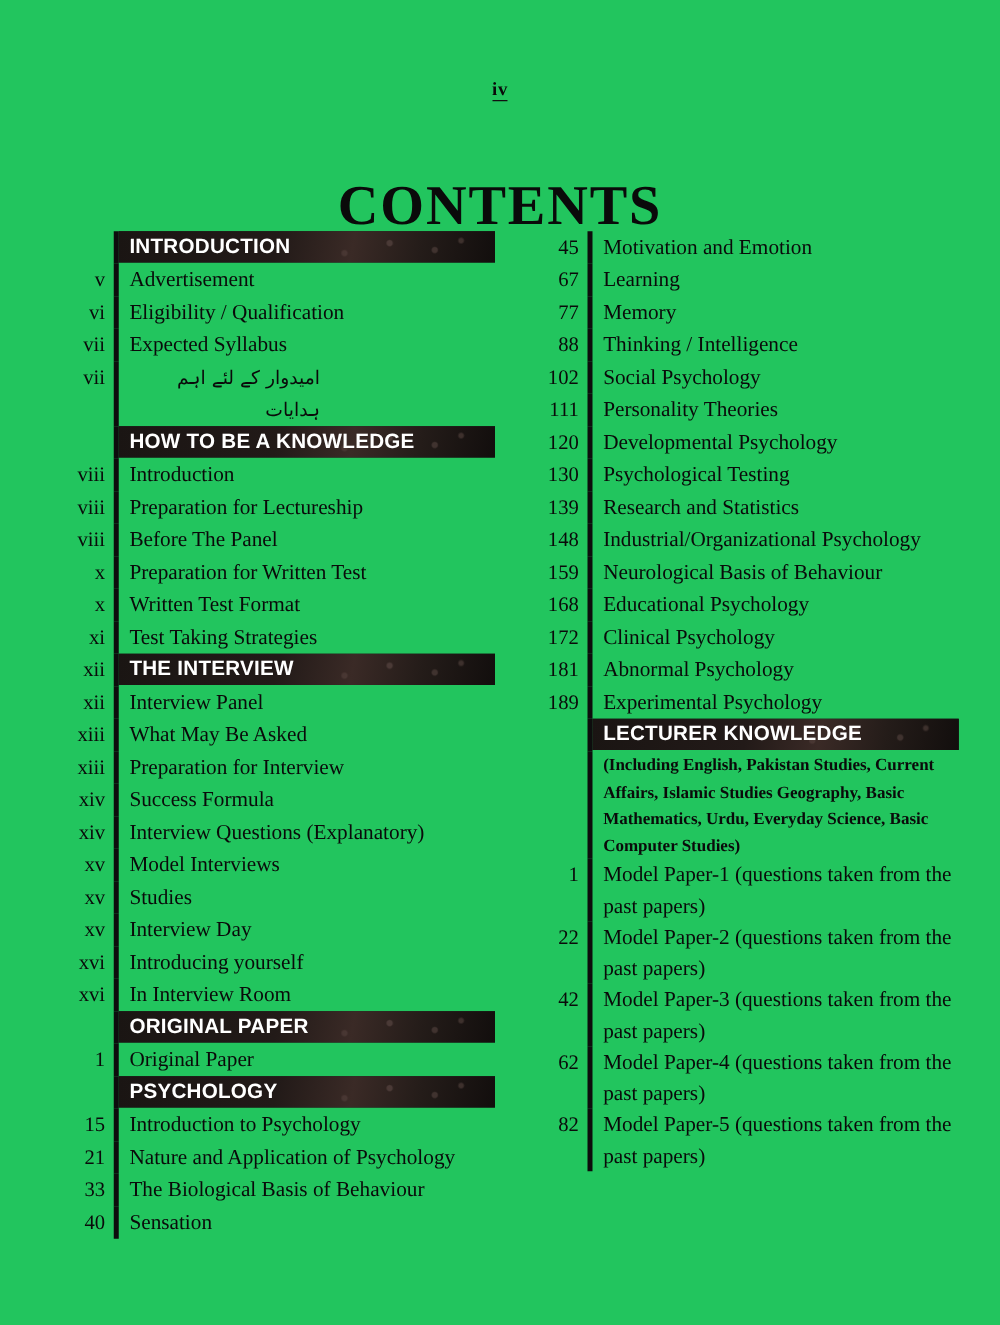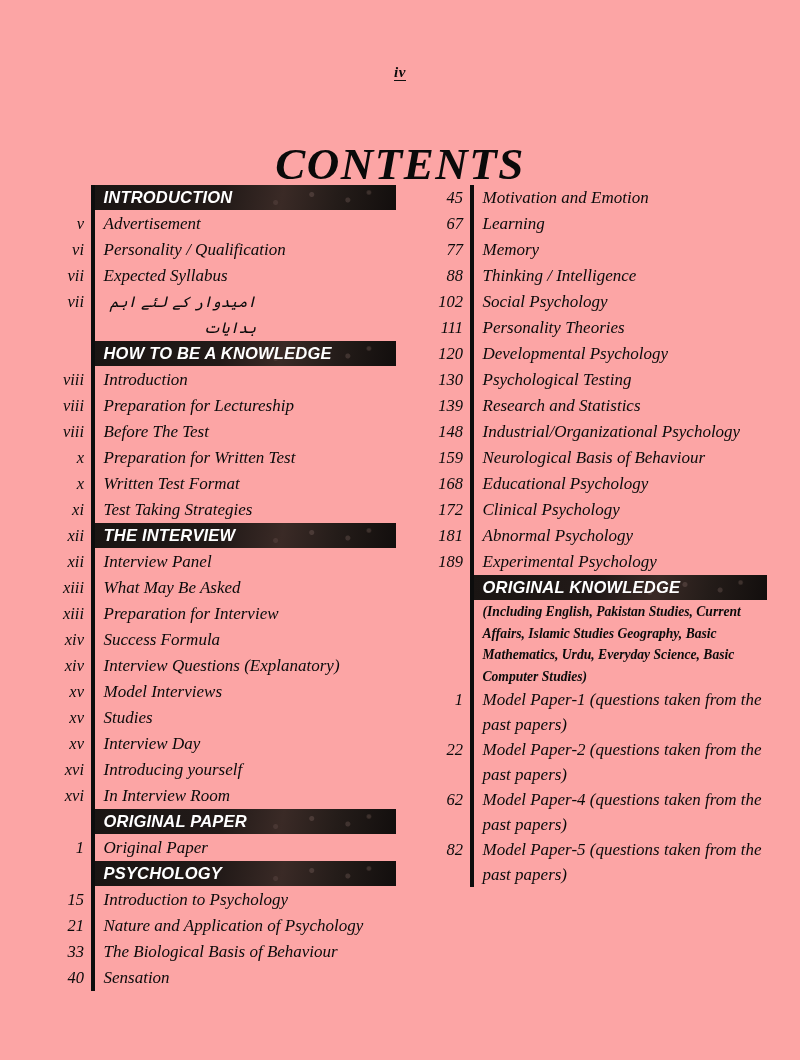--- a/index.html
+++ b/index.html
@@ -12,22 +12,21 @@
     width: 800px;
     height: 1060px;
     position: relative;
     font-family: "Liberation Serif", "DejaVu Serif", serif;
     color: #0a0a0a;
     overflow: hidden;
   }
   .page {
     position: absolute;
     inset: 0;
-    background: #fca5a5;
-    font-style: italic;
+    background: #22c55e;
   }
 
   
   .folio {
     position: absolute;
     top: 64px;
     left: 0;
     width: 800px;
     text-align: center;
     font-size: 15px;
@@ -169,21 +168,21 @@
           <div class="head">INTRODUCTION</div>
         </div>
         <div class="row">
           <div class="num">v</div>
           <div class="bar"></div>
           <div class="label">Advertisement</div>
         </div>
         <div class="row">
           <div class="num">vi</div>
           <div class="bar"></div>
-          <div class="label">Personality / Qualification</div>
+          <div class="label">Eligibility / Qualification</div>
         </div>
         <div class="row">
           <div class="num">vii</div>
           <div class="bar"></div>
           <div class="label">Expected Syllabus</div>
         </div>
         <div class="row">
           <div class="num">vii</div>
           <div class="bar"></div>
           <div class="urdu-holder">
@@ -201,21 +200,21 @@
           <div class="label">Introduction</div>
         </div>
         <div class="row">
           <div class="num">viii</div>
           <div class="bar"></div>
           <div class="label">Preparation for Lectureship</div>
         </div>
         <div class="row">
           <div class="num">viii</div>
           <div class="bar"></div>
-          <div class="label">Before The Test</div>
+          <div class="label">Before The Panel</div>
         </div>
         <div class="row">
           <div class="num">x</div>
           <div class="bar"></div>
           <div class="label">Preparation for Written Test</div>
         </div>
         <div class="row">
           <div class="num">x</div>
           <div class="bar"></div>
           <div class="label">Written Test Format</div>
@@ -388,36 +387,41 @@
           <div class="label">Abnormal Psychology</div>
         </div>
         <div class="row">
           <div class="num">189</div>
           <div class="bar"></div>
           <div class="label">Experimental Psychology</div>
         </div>
         <div class="row section">
           <div class="num"></div>
           <div class="bar"></div>
-          <div class="head">ORIGINAL KNOWLEDGE</div>
+          <div class="head">LECTURER KNOWLEDGE</div>
         </div>
         <div class="row note">
           <div class="num"></div>
           <div class="bar"></div>
           <div class="note-text">(Including English, Pakistan Studies, Current Affairs, Islamic Studies Geography, Basic Mathematics, Urdu, Everyday Science, Basic Computer Studies)</div>
         </div>
         <div class="row">
           <div class="num">1</div>
           <div class="bar"></div>
           <div class="label wrap">Model Paper-1 (questions taken from the past papers)</div>
         </div>
         <div class="row">
           <div class="num">22</div>
           <div class="bar"></div>
           <div class="label wrap">Model Paper-2 (questions taken from the past papers)</div>
+        </div>
+        <div class="row">
+          <div class="num">42</div>
+          <div class="bar"></div>
+          <div class="label wrap">Model Paper-3 (questions taken from the past papers)</div>
         </div>
         <div class="row">
           <div class="num">62</div>
           <div class="bar"></div>
           <div class="label wrap">Model Paper-4 (questions taken from the past papers)</div>
         </div>
         <div class="row">
           <div class="num">82</div>
           <div class="bar"></div>
           <div class="label wrap">Model Paper-5 (questions taken from the past papers)</div>

